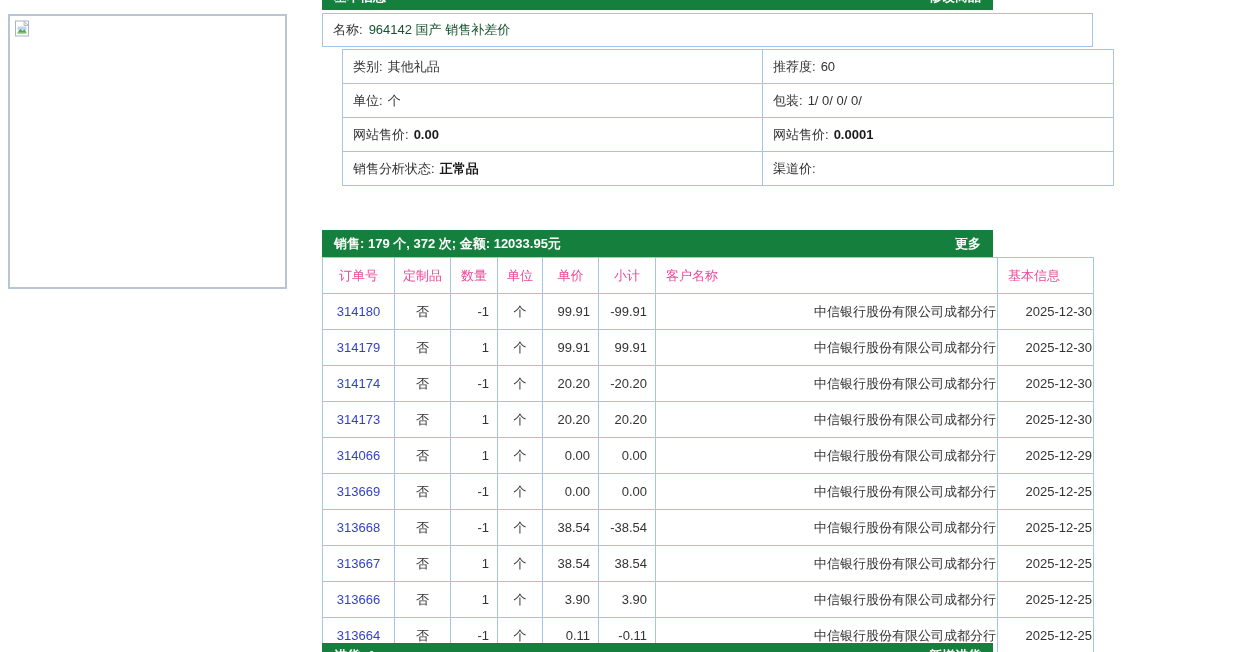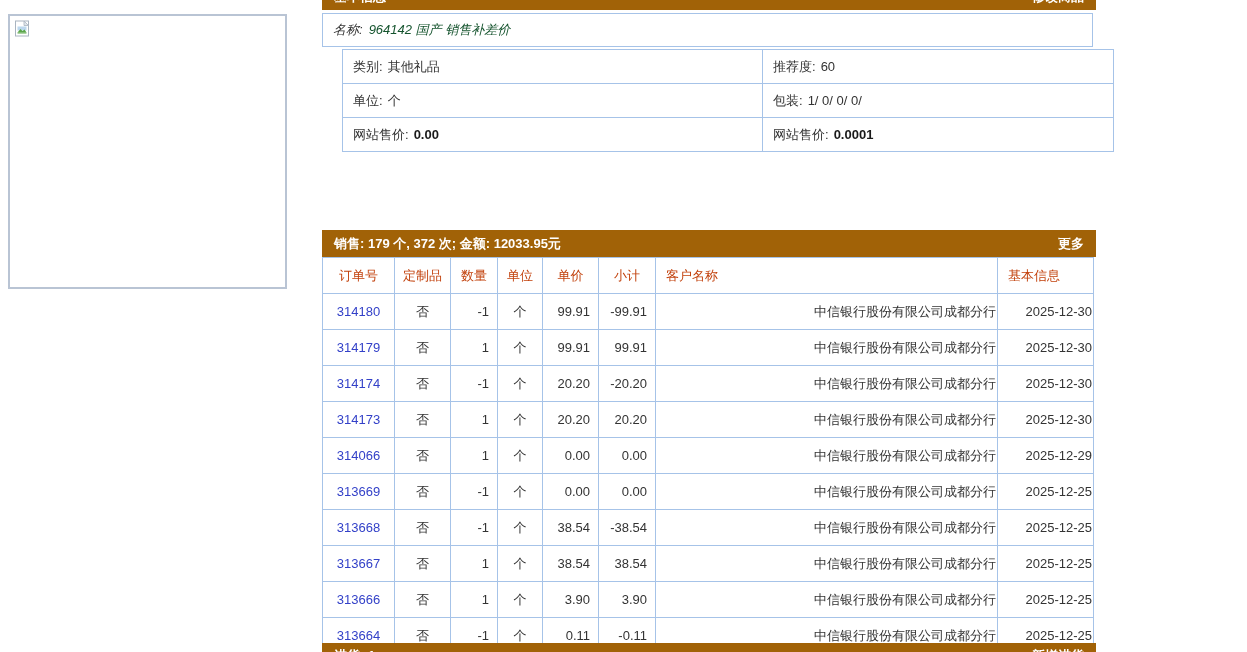--- a/index.html
+++ b/index.html
@@ -9,34 +9,34 @@
   }
   
   .img-box{
     position:absolute;left:8px;top:14px;width:279px;height:275px;
     border:2px solid #b9c4d4;background:#fff;box-sizing:border-box;
   }
   .img-box .bimg{position:absolute;left:4px;top:4px;}
 
   
   .bar{
-    position:absolute;left:322px;width:774px;height:27px;background:#a16207;
+    position:absolute;left:322px;width:671px;height:27px;background:#15803d;
     color:#fff;font-weight:bold;display:flex;align-items:center;
     justify-content:space-between;padding:0 12px;box-sizing:border-box;
   }
   .bar a{color:#fff;text-decoration:none;font-weight:bold;cursor:pointer;}
   .bar-basic{top:-16px;height:26px;align-items:flex-end;padding-bottom:4px;}
   .bar-sales{top:230px;}
   .bar-purchase{top:643px;height:26px;}
 
   
   .name-box{
     position:absolute;left:322px;top:13px;width:771px;height:34px;
     border:1px solid #a6c3e8;box-sizing:border-box;background:#fff;
-    display:flex;align-items:center;padding-left:10px;font-style:italic;
+    display:flex;align-items:center;padding-left:10px;
   }
   .name-box .lbl{color:#333;}
   .name-link{color:#14532d;text-decoration:none;margin-left:6px;cursor:pointer;}
 
   
   .info-table{
     position:absolute;left:322px;top:49px;width:771px;background:#fff;
     border-collapse:collapse;table-layout:fixed;margin-left:20px;
   }
   .info-table td{
@@ -48,21 +48,21 @@
 
   
   .sales-table{
     position:absolute;left:322px;top:257px;width:771px;background:#fff;
     border-collapse:collapse;table-layout:fixed;
   }
   .sales-table th,.sales-table td{
     border:1px solid #a6c3e8;height:33px;vertical-align:middle;
     white-space:nowrap;overflow:hidden;font-weight:normal;
   }
-  .sales-table th{text-align:center;color:#c2410c;}
+  .sales-table th{text-align:center;color:#ec4899;}
   .sales-table th.c6,.sales-table th.c7{text-align:left;padding-left:10px;}
   .sales-table td.c0,.sales-table td.c1,.sales-table td.c3{text-align:center;}
   .sales-table td.c2,.sales-table td.c4,.sales-table td.c5{text-align:right;padding-right:8px;}
   .sales-table td.c6,.sales-table td.c7{text-align:right;padding-left:10px;}
   .order-link{color:#3341c8;text-decoration:none;cursor:pointer;}
 </style>
 </head>
 <body>
 
 <div class="page">
@@ -97,20 +97,24 @@
           <td><span>类别:</span><span class="val">其他礼品</span></td>
           <td><span>推荐度:</span><span class="val">60</span></td>
         </tr>
         <tr>
           <td><span>单位:</span><span class="val">个</span></td>
           <td><span>包装:</span><span class="val">1/ 0/ 0/ 0/</span></td>
         </tr>
         <tr>
           <td><span>网站售价:</span><span class="val bold">0.00</span></td>
           <td><span>网站售价:</span><span class="val bold">0.0001</span></td>
+        </tr>
+        <tr>
+          <td><span>销售分析状态:</span><span class="val bold">正常品</span></td>
+          <td><span>渠道价:</span><span class="val"></span></td>
         </tr>
       </tbody>
   </table>
 
   <div class="bar bar-sales">
     <span>销售:  179 个, 372 次;  金额: 12033.95元</span>
     <a>更多</a>
   </div>
 
   <table class="sales-table">

